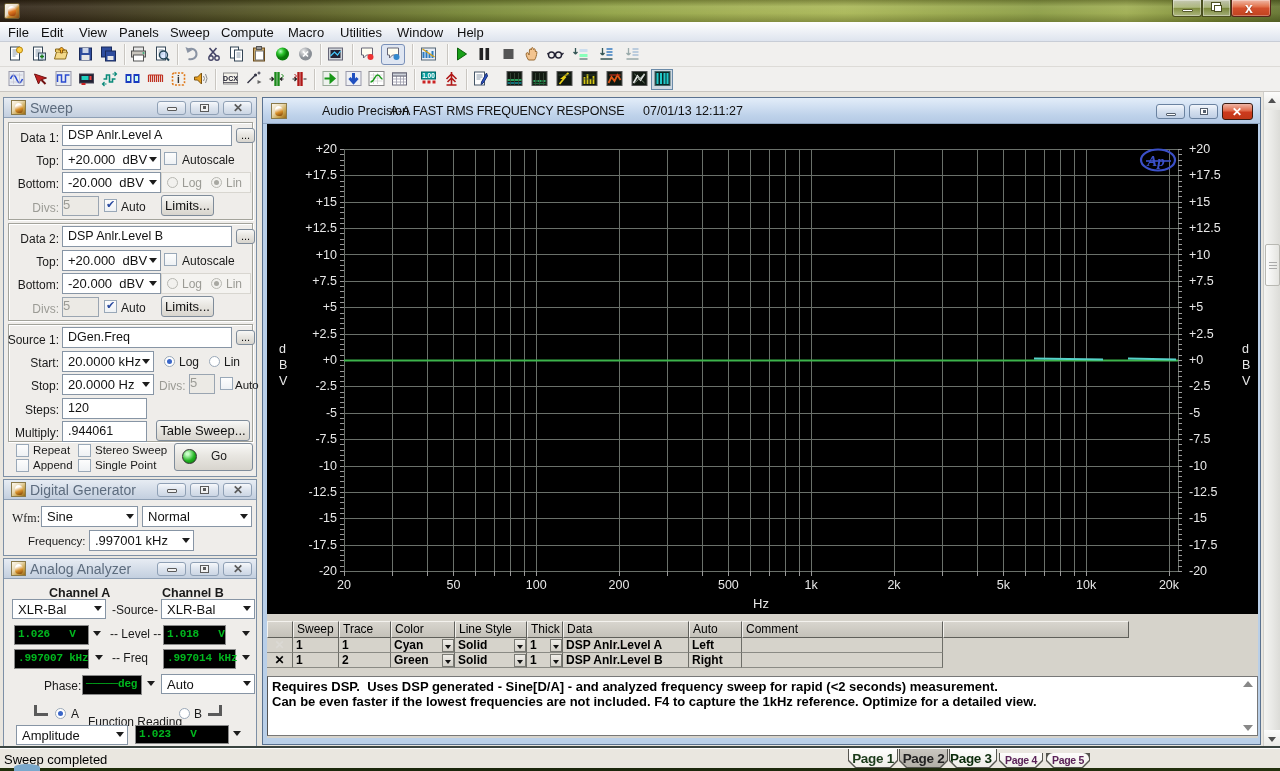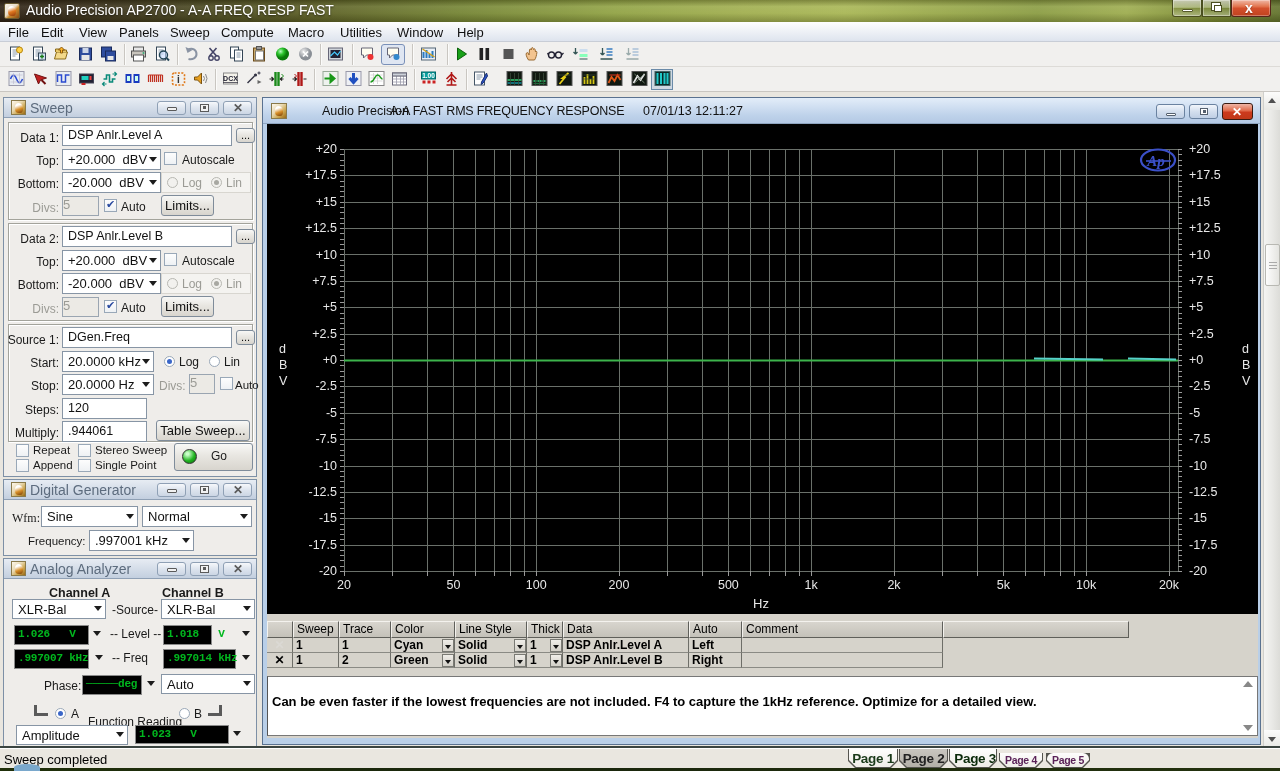--- a/index.html
+++ b/index.html
@@ -27,21 +27,20 @@
 .sep1{position:absolute;width:1px;background:#c9c6c1;box-shadow:1px 0 0 #fbfbfa;}
 .tblh{position:absolute;background:linear-gradient(#d8d5ce,#c4c1b9);border-top:1px solid #f4f2ee;border-left:1px solid #f4f2ee;border-right:1px solid #5f5f5a;border-bottom:1px solid #5f5f5a;font-size:12px;color:#000;padding-left:3px;white-space:nowrap;overflow:hidden;}
 .tblc{position:absolute;border-right:1px solid #6e6e68;border-bottom:1px solid #8a8a84;font-size:12px;font-weight:bold;color:#000;padding-left:3px;white-space:nowrap;overflow:hidden;background:#d6d3cb;}
 .tdrop{position:absolute;width:12px;height:13px;background:linear-gradient(#efede8,#d3d0c8);border:1px solid #7a7a74;}
 .tdrop::after{content:"";position:absolute;left:2px;top:5px;width:0;height:0;border-left:3px solid transparent;border-right:3px solid transparent;border-top:4px solid #111;}
 </style></head><body>
 <div class="abs" style="left:0;top:0;width:1280px;height:22px;background:linear-gradient(rgba(20,16,6,.28),rgba(255,255,255,.10) 30%,rgba(255,255,255,.06) 60%,rgba(20,16,6,.22)),linear-gradient(90deg,#2c2013 0%,#362c18 6%,#45421e 14%,#5a5d24 24%,#748433 36%,#90a243 48%,#a0ae4e 58%,#a8b654 66%,#97a748 74%,#8a9c42 81%,#9dac4e 88%,#76862f 95%,#62722c 100%);">
 <div class="abs" style="left:4px;top:3px;width:16px;height:16px;background:linear-gradient(135deg,#f7f3ea,#e8dcc8 45%,#c98a2e 60%,#8a4a14);border:1px solid #6a5a30;border-radius:2px;">
       <div class="abs" style="left:3px;top:2px;width:8px;height:10px;border-radius:50% 60% 40% 50%;background:linear-gradient(160deg,#fff 20%,#e07820 55%,#903808);"></div>
     </div>
-<div class="abs" style="left:26px;top:2px;font-size:14px;color:#fff;text-shadow:0 1px 2px rgba(0,0,0,.6);">Audio Precision AP2700 - A-A FREQ RESP FAST</div>
 <div class="abs" style="left:1172px;top:0;width:30px;height:17px;background:linear-gradient(rgba(255,255,255,.65),rgba(255,255,255,.28) 46%,rgba(105,115,45,.28) 52%,rgba(255,255,255,.34));border:1px solid #4a4e20;border-top:none;border-radius:0 0 3px 3px;box-shadow:inset 0 0 0 1px rgba(255,255,255,.35);">
       <div class="abs" style="left:9px;top:9px;width:11px;height:3px;background:#fff;border:1px solid #55592a;border-radius:1px;"></div>
     </div>
 <div class="abs" style="left:1202px;top:0;width:29px;height:17px;background:linear-gradient(rgba(255,255,255,.65),rgba(255,255,255,.28) 46%,rgba(105,115,45,.28) 52%,rgba(255,255,255,.34));border:1px solid #4a4e20;border-top:none;box-shadow:inset 0 0 0 1px rgba(255,255,255,.35);">
       <div class="abs" style="left:11px;top:5px;width:8px;height:7px;border:1px solid #4a4e20;background:#fff;box-shadow:-2px -2px 0 0 #fff,-2px -2px 0 1px #4a4e20;"></div>
     </div>
 <div class="abs" style="left:1231px;top:0;width:40px;height:17px;background:linear-gradient(#f0b9a6,#e2754f 40%,#d3502c 52%,#c0421f);border:1px solid #58241a;border-top:none;border-radius:0 0 3px 3px;box-shadow:inset 0 0 0 1px rgba(255,255,255,.3);">
       <div class="abs" style="left:13px;top:0px;font-size:14px;font-weight:bold;color:#fff;text-shadow:0 1px 1px #8a3010;">x</div>
     </div>
 </div>
@@ -473,21 +472,21 @@
     <div class="lbl" style="left:45px;top:27px;font-weight:bold;font-size:12.5px;">Channel A</div>
     <div class="lbl" style="left:158px;top:27px;font-weight:bold;font-size:12.5px;">Channel B</div>
     <div class="fld" style="left:8px;top:40px;width:94px;height:20px;font-size:13px;"><span>XLR-Bal</span></div>
     <div class="arr" style="left:90px;top:47px;"></div>
     <div class="lbl" style="left:108px;top:44px;">-Source-</div>
     <div class="fld" style="left:157px;top:40px;width:94px;height:20px;font-size:13px;"><span>XLR-Bal</span></div>
     <div class="arr" style="left:239px;top:47px;"></div>
     <div class="lcd" style="left:10px;top:66px;width:75px;height:20px;"><span>1.026   V</span></div>
     <div class="arr" style="left:89px;top:72px;"></div>
     <div class="lbl" style="left:106px;top:68px;">-- Level --</div>
-    <div class="lcd" style="left:159px;top:66px;width:49px;height:20px;"><span>1.018   V</span></div>
+    <div class="lcd" style="left:159px;top:66px;width:63px;height:20px;"><span>1.018   V</span></div>
     <div class="arr" style="left:238px;top:72px;"></div>
     <div class="lcd" style="left:10px;top:90px;width:75px;height:20px;"><span>.997007 kHz</span></div>
     <div class="arr" style="left:91px;top:96px;"></div>
     <div class="lbl" style="left:108px;top:92px;">-- Freq</div>
     <div class="lcd" style="left:159px;top:90px;width:73px;height:20px;"><span>.997014 kHz</span></div>
     <div class="arr" style="left:238px;top:96px;"></div>
     <div class="lbl" style="left:40px;top:120px;">Phase:</div>
     <div class="lcd" style="left:78px;top:116px;width:60px;height:20px;"><span>─────deg</span></div>
     <div class="arr" style="left:143px;top:122px;"></div>
     <div class="fld" style="left:157px;top:115px;width:94px;height:20px;font-size:13px;"><span>Auto</span></div>
@@ -850,20 +849,21 @@
     <div class="tblc" style="left:128px;top:555px;width:64px;height:15px;">Green</div>
     <div class="tblc" style="left:192px;top:555px;width:72px;height:15px;">Solid</div>
     <div class="tblc" style="left:264px;top:555px;width:36px;height:15px;">1</div>
     <div class="tblc" style="left:300px;top:555px;width:126px;height:15px;">DSP Anlr.Level B</div>
     <div class="tblc" style="left:426px;top:555px;width:53px;height:15px;">Right</div>
     <div class="tblc" style="left:479px;top:555px;width:201px;height:15px;"></div>
     <div class="tdrop" style="left:179px;top:556px;"></div>
     <div class="tdrop" style="left:251px;top:556px;"></div>
     <div class="tdrop" style="left:287px;top:556px;"></div>
     <div class="abs" style="left:4px;top:578px;width:991px;height:60px;background:#fff;border:1px solid #777;border-left-color:#555;">
+      <div class="abs" style="left:4px;top:2px;font-size:13px;font-weight:bold;color:#000;white-space:nowrap;">Requires DSP.&nbsp; Uses DSP generated - Sine[D/A] - and analyzed frequency sweep for rapid (&lt;2 seconds) measurement.</div>
       <div class="abs" style="left:4px;top:17px;font-size:13px;font-weight:bold;color:#000;white-space:nowrap;">Can be even faster if the lowest frequencies are not included. F4 to capture the 1kHz reference. Optimize for a detailed view.</div>
       <div class="abs" style="right:4px;top:4px;width:0;height:0;border-left:5px solid transparent;border-right:5px solid transparent;border-bottom:6px solid #888;"></div>
       <div class="abs" style="right:4px;bottom:4px;width:0;height:0;border-left:5px solid transparent;border-right:5px solid transparent;border-top:6px solid #888;"></div>
     </div>
   </div>
 <div class="abs" style="left:1263px;top:92px;width:17px;height:656px;background:linear-gradient(90deg,#f4f4f2,#e9e9e6 50%,#dcdcd8);border-left:1px solid #d0d0cc;">
     <div class="abs" style="left:0px;top:0px;width:17px;height:18px;background:linear-gradient(#fcfcfb,#e8e8e4);">
       <div class="abs" style="left:4px;top:6px;width:0;height:0;border-left:4px solid transparent;border-right:4px solid transparent;border-bottom:5px solid #505050;"></div>
     </div>
     <div class="abs" style="left:1px;top:152px;width:15px;height:42px;background:linear-gradient(90deg,#fdfdfd,#e4e4e0);border:1px solid #b8b8b2;border-radius:2px;">
@@ -874,18 +874,18 @@
     </div>
   </div>
 <div class="abs" style="left:0;top:746px;width:1280px;height:2px;background:#3a4440;"></div>
 <div class="abs" style="left:0;top:748px;width:1280px;height:20px;background:#eae7e0;border-top:1px solid #fdfdfc;"></div>
 <div class="abs" style="left:4px;top:752px;font-size:13px;color:#000000;">Sweep completed</div>
 <div class="abs" style="left:848px;top:749px;width:50px;height:19px;background:#55554f;clip-path:polygon(0 0,100% 0,100% calc(100% - 7px),calc(100% - 7px) 100%,7px 100%,0 calc(100% - 7px));"></div>
 <div class="abs" style="left:849px;top:749px;width:48px;height:18px;background:linear-gradient(#fdfdfc,#efede8);clip-path:polygon(0 0,100% 0,100% calc(100% - 7px),calc(100% - 7px) 100%,7px 100%,0 calc(100% - 7px));font-size:13.5px;font-weight:bold;color:#1a3a1a;text-align:center;line-height:19px;letter-spacing:-0.3px;">Page 1</div>
 <div class="abs" style="left:899px;top:749px;width:49px;height:19px;background:#55554f;clip-path:polygon(0 0,100% 0,100% calc(100% - 7px),calc(100% - 7px) 100%,7px 100%,0 calc(100% - 7px));"></div>
 <div class="abs" style="left:900px;top:749px;width:47px;height:18px;background:linear-gradient(#c9c6bf,#b3b0a8);clip-path:polygon(0 0,100% 0,100% calc(100% - 7px),calc(100% - 7px) 100%,7px 100%,0 calc(100% - 7px));font-size:13.5px;font-weight:bold;color:#222;text-align:center;line-height:19px;letter-spacing:-0.3px;">Page 2</div>
 <div class="abs" style="left:949px;top:749px;width:48px;height:19px;background:#55554f;clip-path:polygon(0 0,100% 0,100% calc(100% - 7px),calc(100% - 7px) 100%,7px 100%,0 calc(100% - 7px));"></div>
-<div class="abs" style="left:950px;top:749px;width:46px;height:18px;background:linear-gradient(#fdfdfc,#efede8);clip-path:polygon(0 0,100% 0,100% calc(100% - 7px),calc(100% - 7px) 100%,7px 100%,0 calc(100% - 7px));font-size:13.5px;font-weight:bold;color:#0a2a0a;text-align:right;line-height:19px;letter-spacing:-0.3px;">Page 3</div>
+<div class="abs" style="left:950px;top:749px;width:46px;height:18px;background:linear-gradient(#fdfdfc,#efede8);clip-path:polygon(0 0,100% 0,100% calc(100% - 7px),calc(100% - 7px) 100%,7px 100%,0 calc(100% - 7px));font-size:13.5px;font-weight:bold;color:#0a2a0a;text-align:left;line-height:19px;letter-spacing:-0.3px;">Page 3</div>
 <div class="abs" style="left:999px;top:753px;width:44px;height:15px;background:#55554f;clip-path:polygon(0 0,100% 0,100% calc(100% - 7px),calc(100% - 7px) 100%,7px 100%,0 calc(100% - 7px));"></div>
 <div class="abs" style="left:1000px;top:753px;width:42px;height:14px;background:linear-gradient(#fdfdfc,#efede8);clip-path:polygon(0 0,100% 0,100% calc(100% - 7px),calc(100% - 7px) 100%,7px 100%,0 calc(100% - 7px));font-size:10.5px;font-weight:bold;color:#5a2258;text-align:center;line-height:15px;letter-spacing:-0.3px;">Page 4</div>
 <div class="abs" style="left:1046px;top:753px;width:44px;height:15px;background:#55554f;clip-path:polygon(0 0,100% 0,100% calc(100% - 7px),calc(100% - 7px) 100%,7px 100%,0 calc(100% - 7px));"></div>
 <div class="abs" style="left:1047px;top:753px;width:42px;height:14px;background:linear-gradient(#fdfdfc,#efede8);clip-path:polygon(0 0,100% 0,100% calc(100% - 7px),calc(100% - 7px) 100%,7px 100%,0 calc(100% - 7px));font-size:10.5px;font-weight:bold;color:#5a2258;text-align:center;line-height:15px;letter-spacing:-0.3px;border-radius:6px;">Page 5</div>
 <div class="abs" style="left:0;top:768px;width:1280px;height:3px;background:linear-gradient(90deg,#20300a,#1a260c 40%,#24320e);"></div>
 <div class="abs" style="left:14px;top:764px;width:26px;height:7px;border-radius:50% 50% 0 0;background:#7aa8cc;"></div>
 </body></html>

